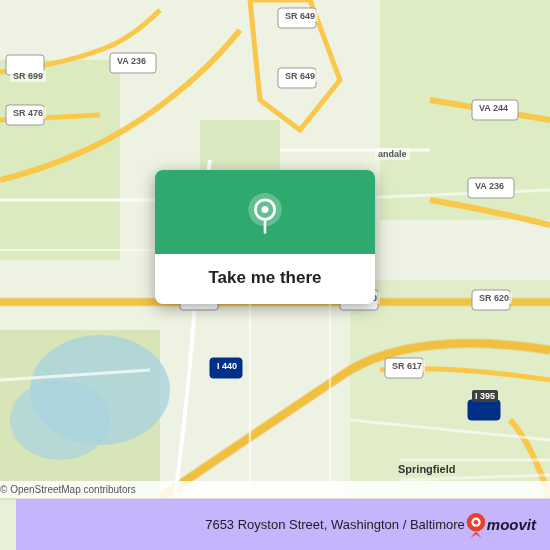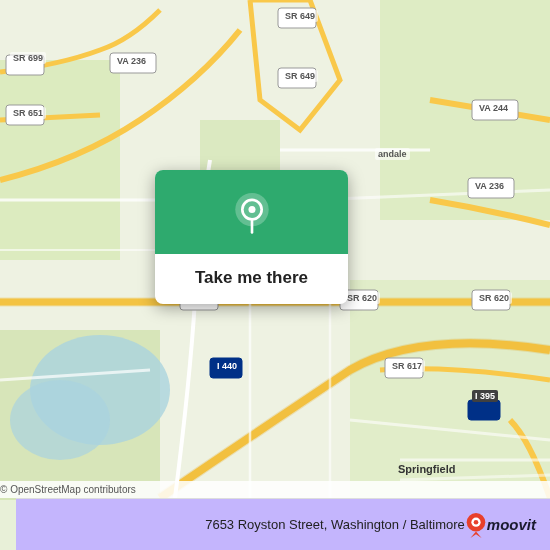--- a/index.html
+++ b/index.html
@@ -17,21 +17,21 @@
       position: relative;
       background-color: #e8f0d8;
       overflow: hidden;
     }
 
     
     .tooltip-popup {
       position: absolute;
       top: 170px;
       left: 155px;
-      width: 193px;
+      width: 220px;
       background: white;
       border-radius: 8px;
       box-shadow: 0 4px 16px rgba(0,0,0,0.35);
       display: flex;
       flex-direction: column;
       align-items: center;
       overflow: hidden;
       z-index: 10;
     }
 
@@ -220,22 +220,22 @@
     <rect x="472" y="290" width="38" height="20" rx="3" fill="white" stroke="#999" stroke-width="1"></rect>
 
     <rect x="385" y="358" width="38" height="20" rx="3" fill="white" stroke="#999" stroke-width="1"></rect>
 
     <rect x="210" y="358" width="32" height="20" rx="3" fill="#003087" stroke="#003087" stroke-width="1"></rect>
 
     <rect x="468" y="400" width="32" height="20" rx="3" fill="#003087" stroke="#003087" stroke-width="1"></rect>
   </svg>
 
   <span class="road-label" style="top:10px;left:282px;font-size:9px;color:#555;">SR 649</span>
-  <span class="road-label" style="top:52px;left:10px;font-size:9px;color:#555;">SR 699</span>
-  <span class="road-label" style="top:107px;left:10px;font-size:9px;color:#555;">SR 651</span>
+  <span class="road-label" style="top:70px;left:10px;font-size:9px;color:#555;">SR 699</span>
+  <span class="road-label" style="top:107px;left:10px;font-size:9px;color:#555;">SR 476</span>
   <span class="road-label" style="top:70px;left:282px;font-size:9px;color:#555;">SR 649</span>
   <span class="road-label" style="top:102px;left:476px;font-size:9px;color:#555;">VA 244</span>
   <span class="road-label" style="top:55px;left:114px;font-size:9px;color:#555;">VA 236</span>
   <span class="road-label" style="top:180px;left:472px;font-size:9px;color:#555;">VA 236</span>
   <span class="road-label" style="top:292px;left:184px;font-size:9px;color:#555;">SR 620</span>
   <span class="road-label" style="top:292px;left:344px;font-size:9px;color:#555;">SR 620</span>
   <span class="road-label" style="top:292px;left:476px;font-size:9px;color:#555;">SR 620</span>
   <span class="road-label" style="top:360px;left:389px;font-size:9px;color:#555;">SR 617</span>
   <span class="road-label" style="top:360px;left:214px;font-size:9px;color:white;background:#003087;padding:1px 3px;">I 440</span>
   <span class="road-label" style="top:390px;left:472px;font-size:9px;color:white;background:#404040;padding:1px 3px;">I 395</span>

